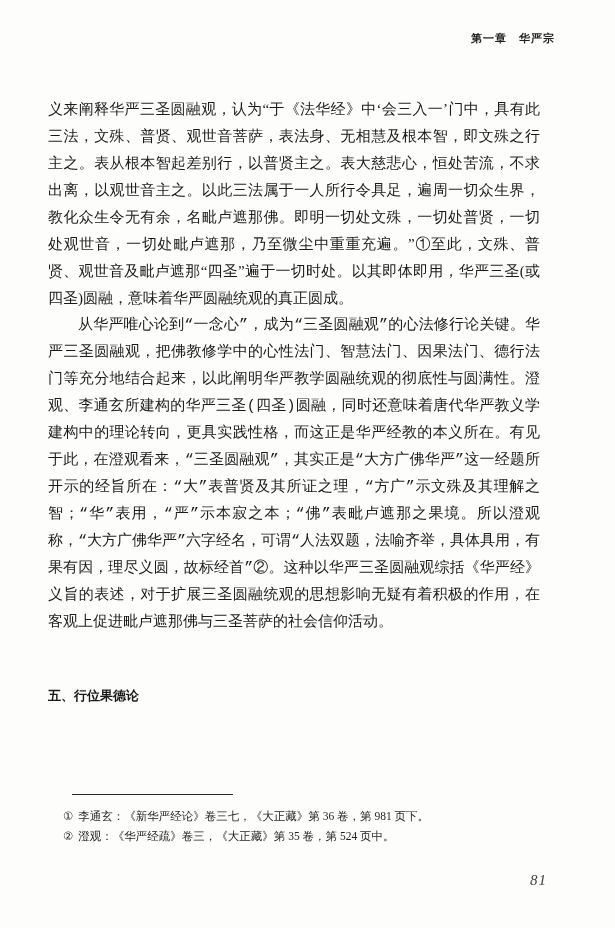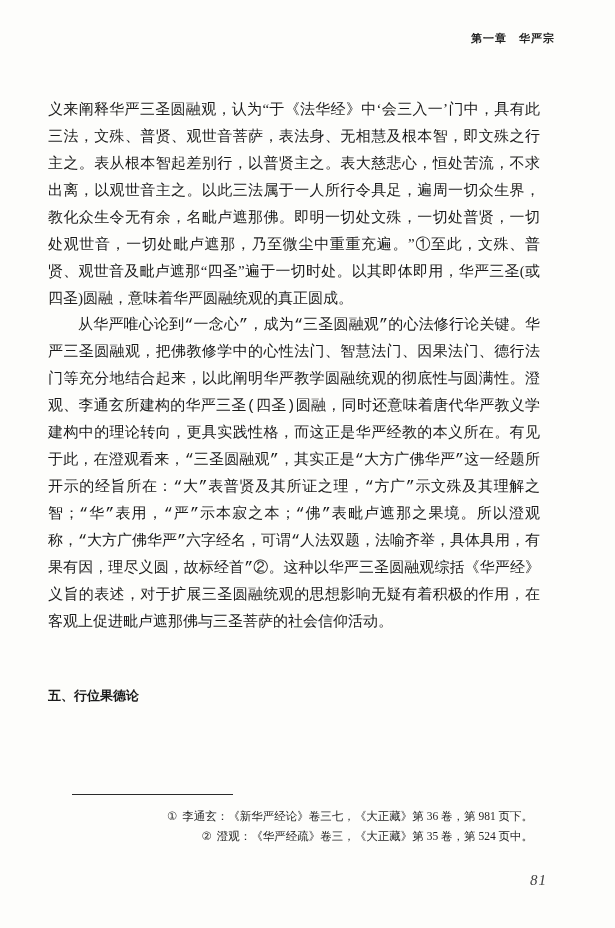--- a/index.html
+++ b/index.html
@@ -52,21 +52,20 @@
     border-top: 1px solid #2a2a2a;
   }
   .footnotes {
     position: absolute;
     top: 806px;
     left: 63px;
     width: 470px;
     font-size: 11.5px;
     line-height: 20px;
     color: #1f1f1f;
-    text-align: right;
   }
   .footnote { white-space: nowrap; }
   .footnote .fn-marker { margin-right: 5px; }
   .page-number {
     position: absolute;
     top: 872px;
     right: 68px;
     font-size: 15px;
     font-style: italic;
     color: #404040;

